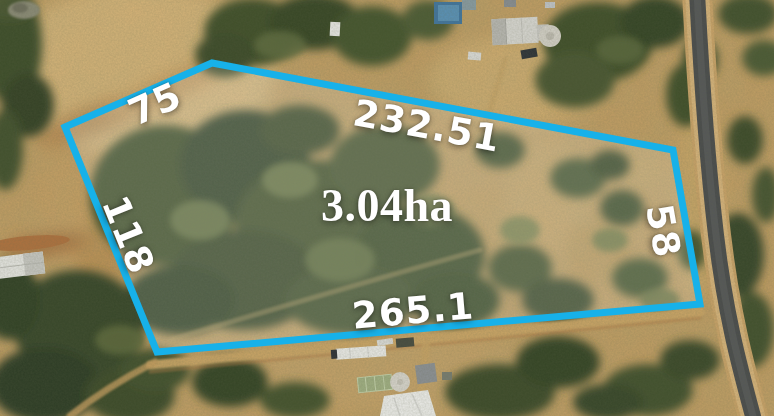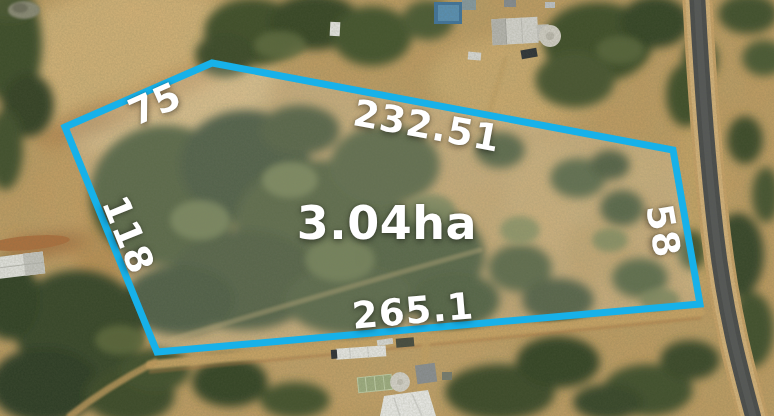--- a/index.html
+++ b/index.html
@@ -12,21 +12,21 @@
     position:absolute;color:#ffffff;font-weight:bold;white-space:nowrap;
     text-shadow:0 2px 6px rgba(0,0,0,.45),0 0 2px rgba(40,40,30,.35);
     transform:translate(-50%,-50%) rotate(var(--r,0deg));
     letter-spacing:1px;line-height:1;user-select:none;
   }
   .m75  {left:155px;top:104px;--r:-24deg;font-size:37px;}
   .m232 {left:427px;top:126px;--r:10.5deg;font-size:37px;}
   .m118 {left:128px;top:235px;--r:68deg;font-size:37px;}
   .m58  {left:663px;top:231px;--r:80deg;font-size:37px;}
   .m265 {left:413px;top:311px;--r:-5deg;font-size:37px;}
-  .area {left:387px;top:223px;--r:0deg;font-size:46px;letter-spacing:0.5px;}
+  .area {left:387px;top:206px;--r:0deg;font-size:46px;letter-spacing:0.5px;font-family:Liberation Serif, serif;}
 </style>
 </head>
 <body>
 
 <div class="stage">
 
   <svg class="photo" viewBox="0 0 774 416" aria-hidden="true">
     <defs>
       <filter id="b8" x="-50%" y="-50%" width="200%" height="200%">
           <feGaussianBlur stdDeviation="8"></feGaussianBlur>

